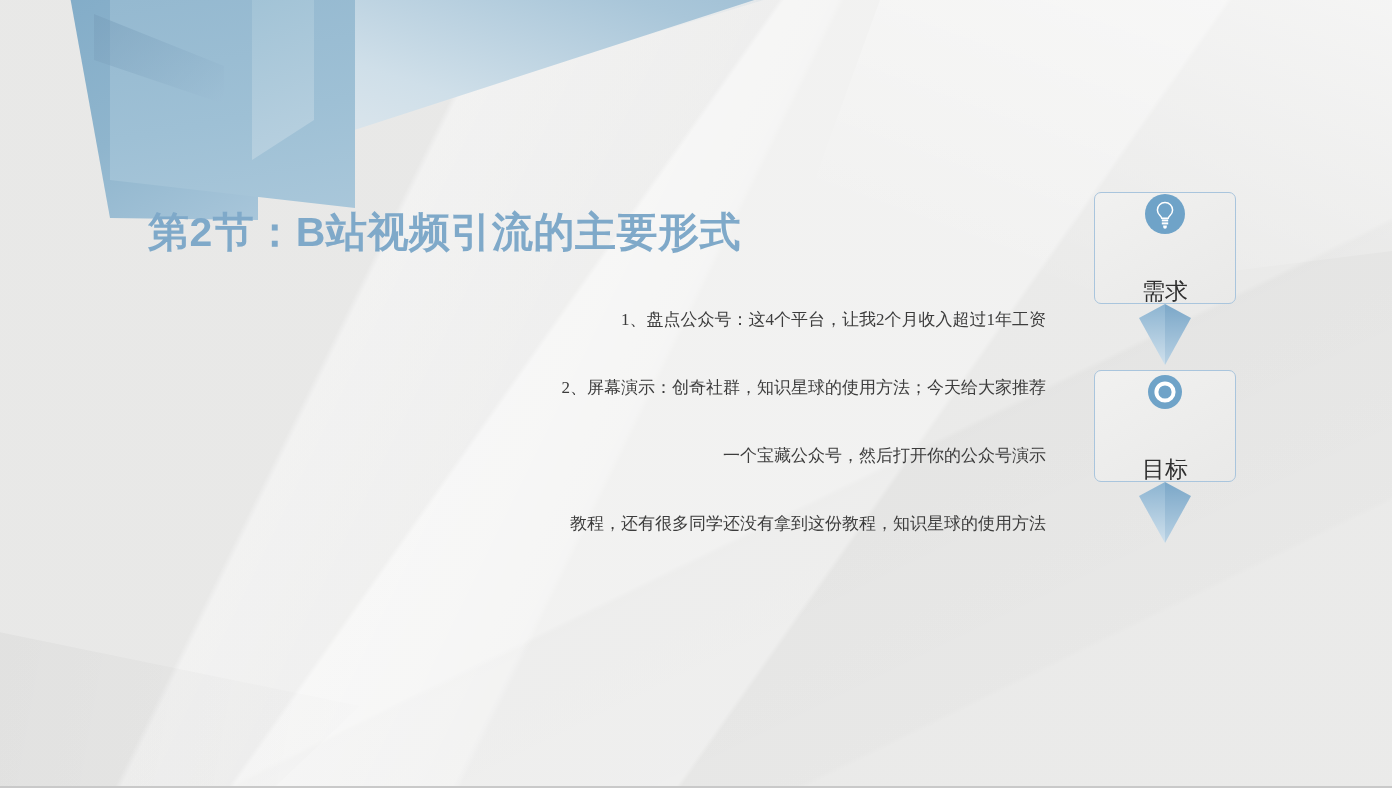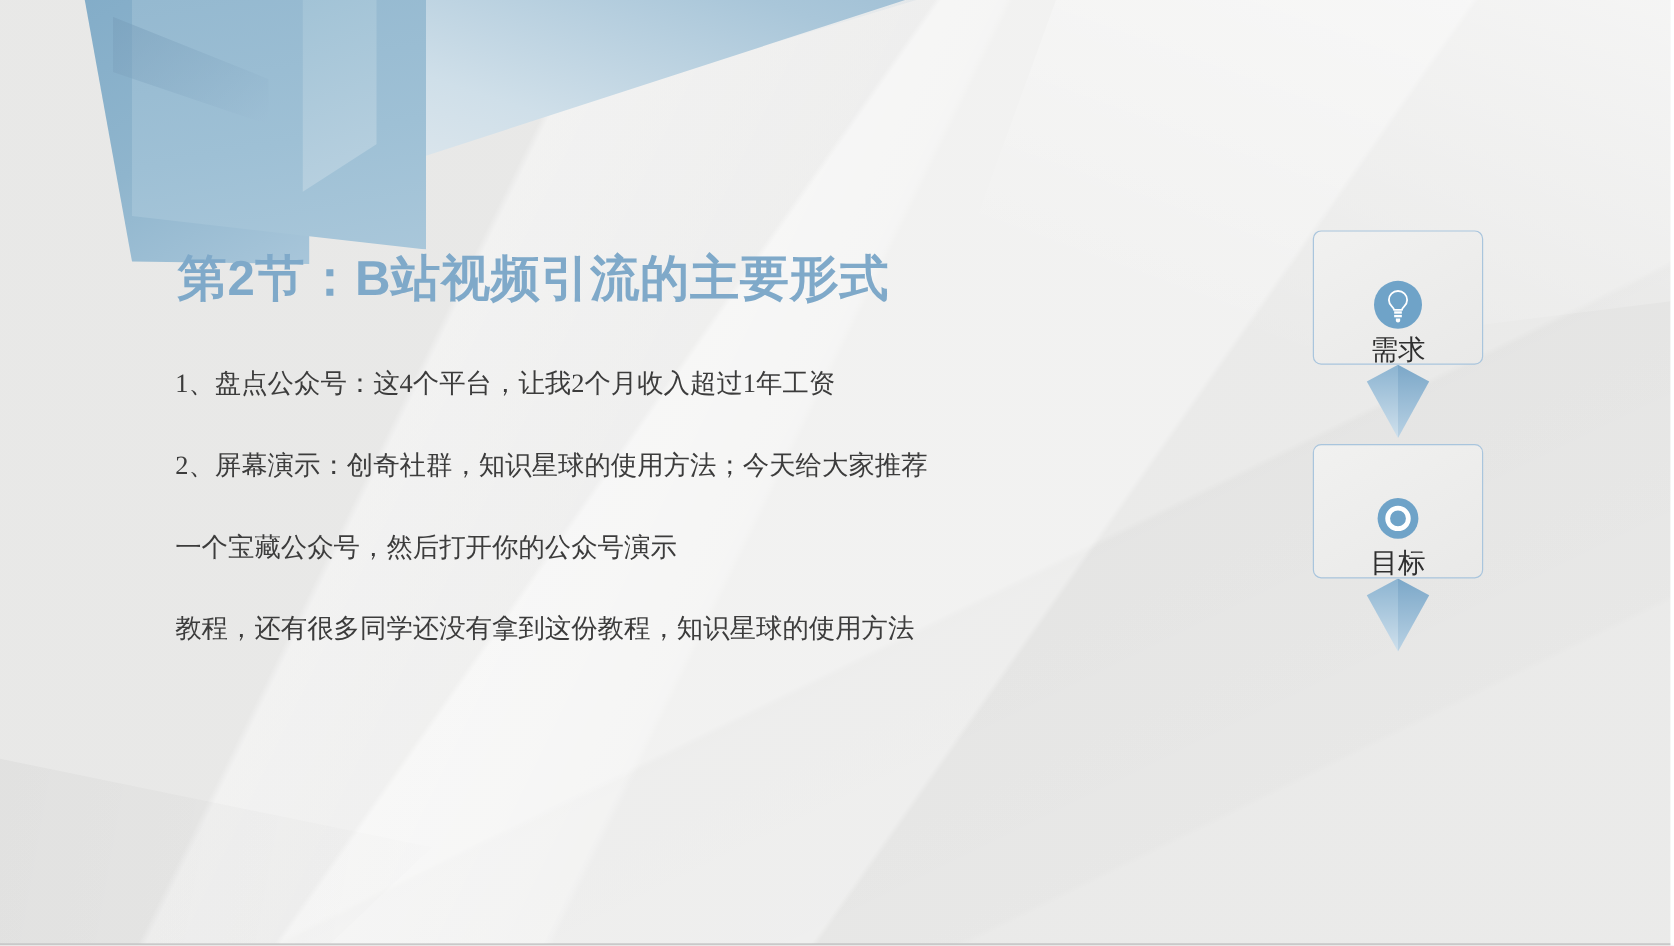--- a/index.html
+++ b/index.html
@@ -89,38 +89,39 @@
     font-size:41px; font-weight:bold;
     color:#7fa9c9;
     letter-spacing:.5px;
     white-space:nowrap;
   }
 
   
   #body { position:absolute; left:146px; top:300px; width:900px; }
   .line {
     font-family:"Liberation Serif", serif;
-    font-size:22px;
+    font-size:17px;
     color:#3c3c3c;
     height:68px;
     line-height:40px;
     white-space:nowrap;
+    text-align:right;
   }
 
   
   #cards { position:absolute; left:1094px; top:192px; width:142px; }
 
   .card {
     position:relative;
     width:142px; height:112px;
     border:1px solid #a9c5dd;
     border-radius:7px;
     background:linear-gradient(150deg, #f1f1f0, #e9e9e8);
     display:flex; flex-direction:column;
-    align-items:center; justify-content:flex-end;
+    align-items:center; justify-content:space-between;
     gap:5px;
   }
   .card-label {
     font-family:"Liberation Serif", serif;
     font-size:23px;
     color:#2f2f2f;
     line-height:1;
   }
 
   .ic { width:42px; height:42px; display:block; }

